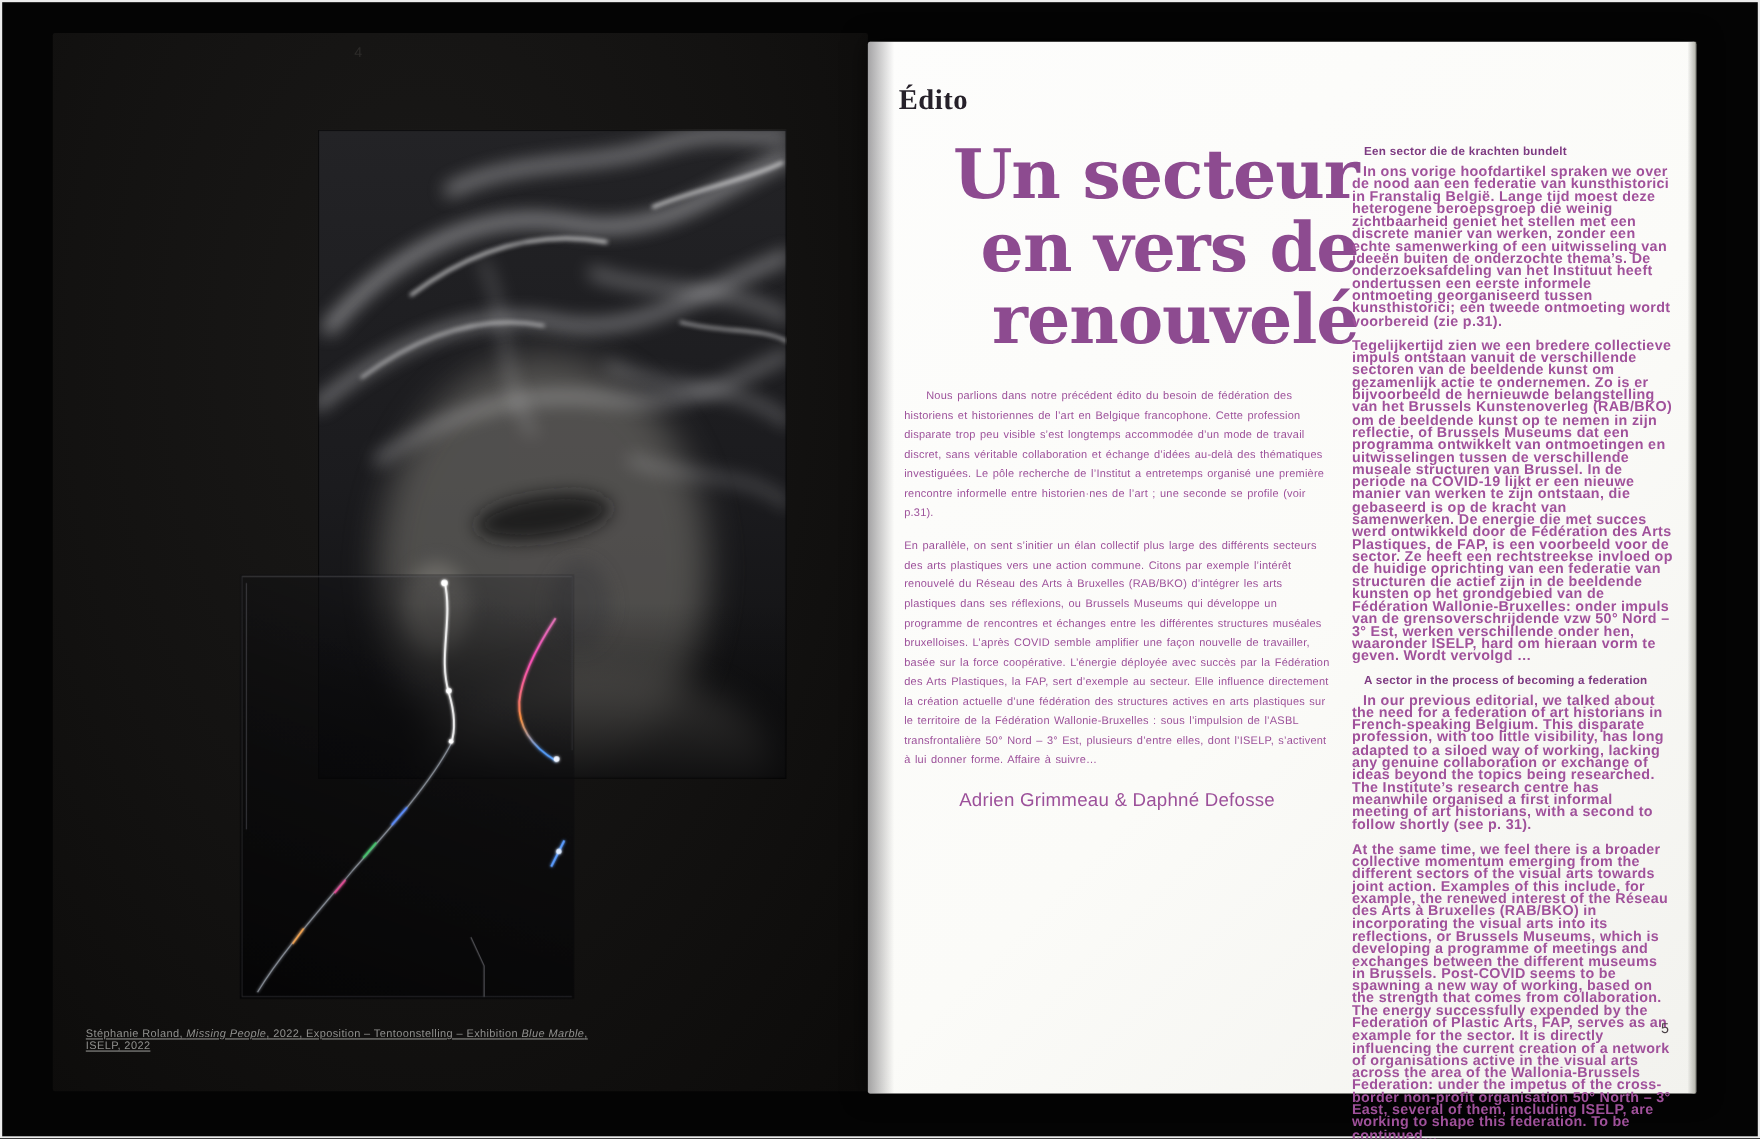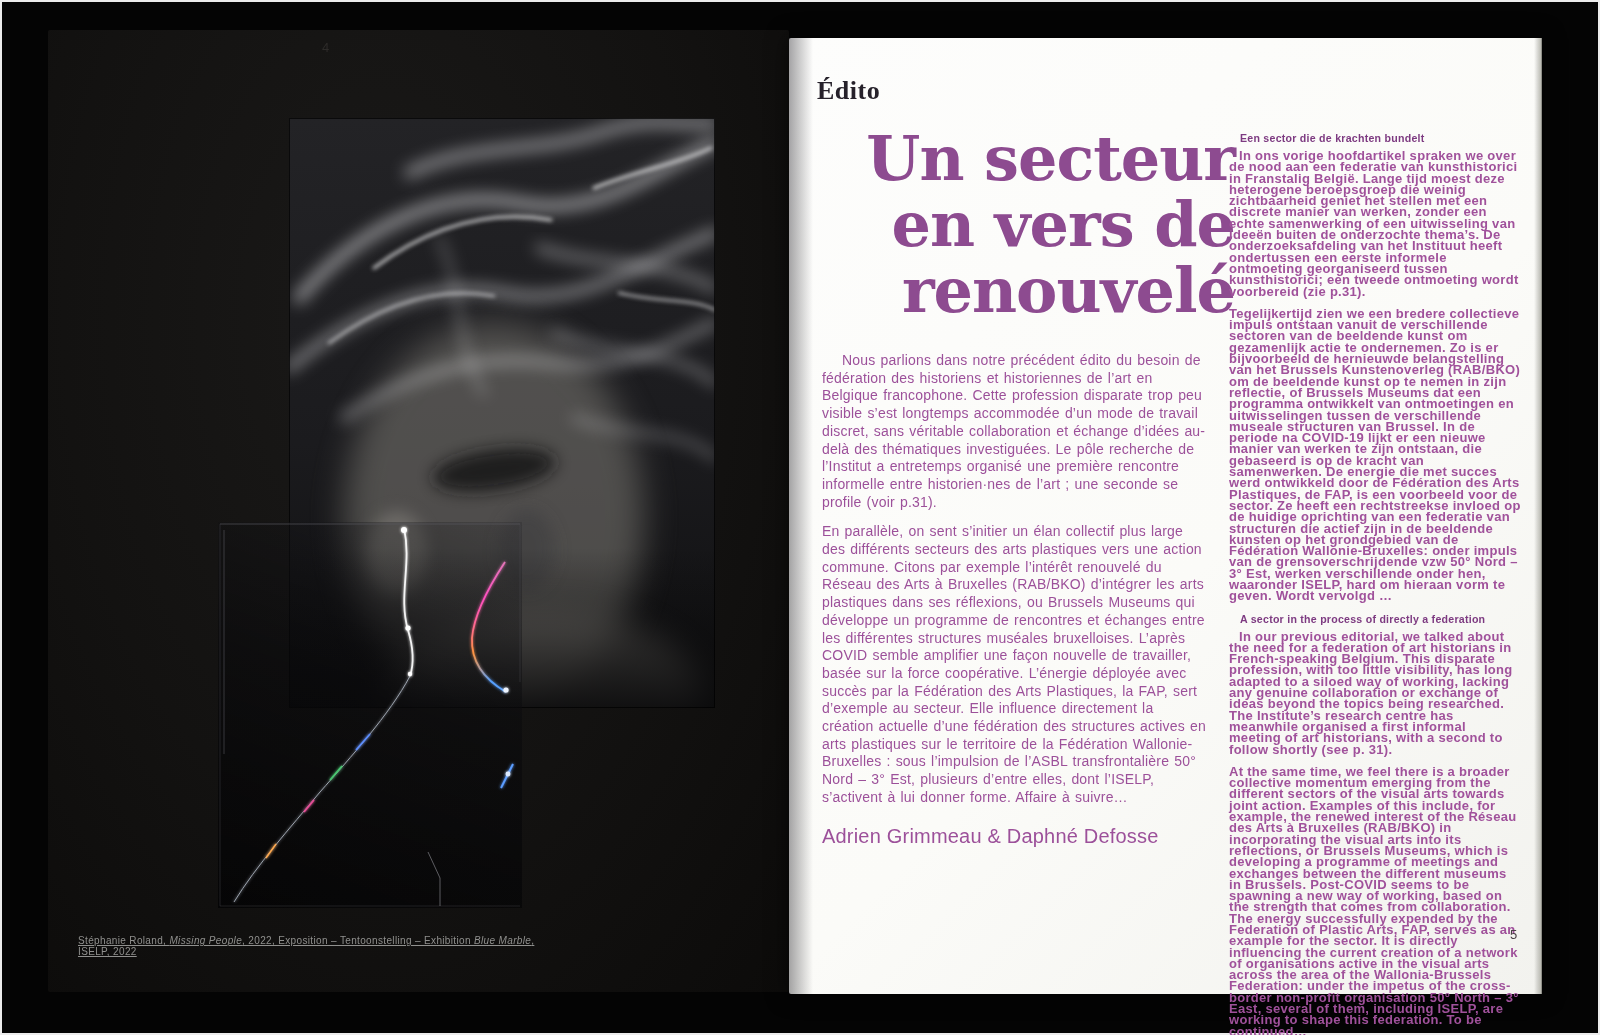--- a/index.html
+++ b/index.html
@@ -29,24 +29,24 @@
     background:linear-gradient(to right, rgba(0,0,0,0) 0%, rgba(130,130,122,.25) 45%, #b9b9b1 100%);
     border-right:1px solid #8f8f88;}
   .kicker{position:absolute;left:28px;top:38px;margin:0;
     font-size:26px;font-weight:bold;letter-spacing:.5px;color:#26212a;font-family:Liberation Serif, serif;}
   .headline{position:absolute;left:26px;top:88px;margin:0;width:420px;
     font-family:"DejaVu Serif","Liberation Serif",serif;font-weight:bold;
     font-size:62px;line-height:66px;letter-spacing:-1px;color:#8d4b90;text-align:right;}
   .headline .hl{display:block;}
 
   .col-main{position:absolute;left:33px;top:314px;width:387px;}
-  .lead{margin:0 0 12px;font-size:14px;line-height:17.7px;
+  .lead{margin:0 0 12px;font-size:10px;line-height:17.7px;
     letter-spacing:.2px;word-spacing:1px;color:#9c509a;}
   .lead.indent{text-indent:20px;}
-  .byline{margin:18px 0 0;font-size:20px;color:#9c509a;text-align:left;letter-spacing:.2px;}
+  .byline{margin:18px 0 0;font-size:17px;color:#9c509a;text-align:center;letter-spacing:.2px;}
 
   .col-side{position:absolute;left:440px;top:94px;width:292px;}
   .side-h{margin:0 0 6px;font-size:10.6px;font-weight:bold;letter-spacing:.25px;color:#7d3a81;padding-left:11px;}
   .side-p{margin:0 0 11px;font-size:13px;line-height:11.3px;
     letter-spacing:.3px;color:#a0519b;font-weight:bold;}
   .side-p.indent{text-indent:10px;}
 
   .folio-right{position:absolute;left:721px;top:889px;font-size:13px;color:#4a4046;}
 </style>
 </head>
@@ -166,21 +166,21 @@
     <div class="col-main">
       <p class="lead indent">Nous parlions dans notre précédent édito du besoin de fédération des historiens et historiennes de l’art en Belgique francophone. Cette profession disparate trop peu visible s’est longtemps accommodée d’un mode de travail discret, sans véritable collaboration et échange d’idées au-delà des thématiques investiguées. Le pôle recherche de l’Institut a entretemps organisé une première rencontre informelle entre historien·nes de l’art ; une seconde se profile (voir p.31).</p>
       <p class="lead">En parallèle, on sent s’initier un élan collectif plus large des différents secteurs des arts plastiques vers une action commune. Citons par exemple l’intérêt renouvelé du Réseau des Arts à Bruxelles (RAB/BKO) d’intégrer les arts plastiques dans ses réflexions, ou Brussels Museums qui développe un programme de rencontres et échanges entre les différentes structures muséales bruxelloises. L’après COVID semble amplifier une façon nouvelle de travailler, basée sur la force coopérative. L’énergie déployée avec succès par la Fédération des Arts Plastiques, la FAP, sert d’exemple au secteur. Elle influence directement la création actuelle d’une fédération des structures actives en arts plastiques sur le territoire de la Fédération Wallonie-Bruxelles : sous l’impulsion de l’ASBL transfrontalière 50° Nord – 3° Est, plusieurs d’entre elles, dont l’ISELP, s’activent à lui donner forme. Affaire à suivre…</p>
       <p class="byline">Adrien Grimmeau &amp; Daphné Defosse</p>
     </div>
 
     <div class="col-side">
       <h4 class="side-h">Een sector die de krachten bundelt</h4>
       <p class="side-p indent">In ons vorige hoofdartikel spraken we over de nood aan een federatie van kunsthistorici in Franstalig België. Lange tijd moest deze heterogene beroepsgroep die weinig zichtbaarheid geniet het stellen met een discrete manier van werken, zonder een echte samenwerking of een uitwisseling van ideeën buiten de onderzochte thema’s. De onderzoeksafdeling van het Instituut heeft ondertussen een eerste informele ontmoeting georganiseerd tussen kunsthistorici; een tweede ontmoeting wordt voorbereid (zie p.31).</p>
       <p class="side-p">Tegelijkertijd zien we een bredere collectieve impuls ontstaan vanuit de verschillende sectoren van de beeldende kunst om gezamenlijk actie te ondernemen. Zo is er bijvoorbeeld de hernieuwde belangstelling van het Brussels Kunstenoverleg (RAB/BKO) om de beeldende kunst op te nemen in zijn reflectie, of Brussels Museums dat een programma ontwikkelt van ontmoetingen en uitwisselingen tussen de verschillende museale structuren van Brussel. In de periode na COVID-19 lijkt er een nieuwe manier van werken te zijn ontstaan, die gebaseerd is op de kracht van samenwerken. De energie die met succes werd ontwikkeld door de Fédération des Arts Plastiques, de FAP, is een voorbeeld voor de sector. Ze heeft een rechtstreekse invloed op de huidige oprichting van een federatie van structuren die actief zijn in de beeldende kunsten op het grondgebied van de Fédération Wallonie-Bruxelles: onder impuls van de grensoverschrijdende vzw 50° Nord – 3° Est, werken verschillende onder hen, waaronder ISELP, hard om hieraan vorm te geven. Wordt vervolgd …</p>
-      <h4 class="side-h">A sector in the process of directly a federation</h4>
+      <h4 class="side-h">A sector in the process of becoming a federation</h4>
       <p class="side-p indent">In our previous editorial, we talked about the need for a federation of art historians in French-speaking Belgium. This disparate profession, with too little visibility, has long adapted to a siloed way of working, lacking any genuine collaboration or exchange of ideas beyond the topics being researched. The Institute’s research centre has meanwhile organised a first informal meeting of art historians, with a second to follow shortly (see p. 31).</p>
       <p class="side-p">At the same time, we feel there is a broader collective momentum emerging from the different sectors of the visual arts towards joint action. Examples of this include, for example, the renewed interest of the Réseau des Arts à Bruxelles (RAB/BKO) in incorporating the visual arts into its reflections, or Brussels Museums, which is developing a programme of meetings and exchanges between the different museums in Brussels. Post-COVID seems to be spawning a new way of working, based on the strength that comes from collaboration. The energy successfully expended by the Federation of Plastic Arts, FAP, serves as an example for the sector. It is directly influencing the current creation of a network of organisations active in the visual arts across the area of the Wallonia-Brussels Federation: under the impetus of the cross-border non-profit organisation 50° North – 3° East, several of them, including ISELP, are working to shape this federation. To be continued…</p>
     </div>
 
     <div class="folio-right">5</div>
   </div>
 
 </div>
 
 </body></html>

